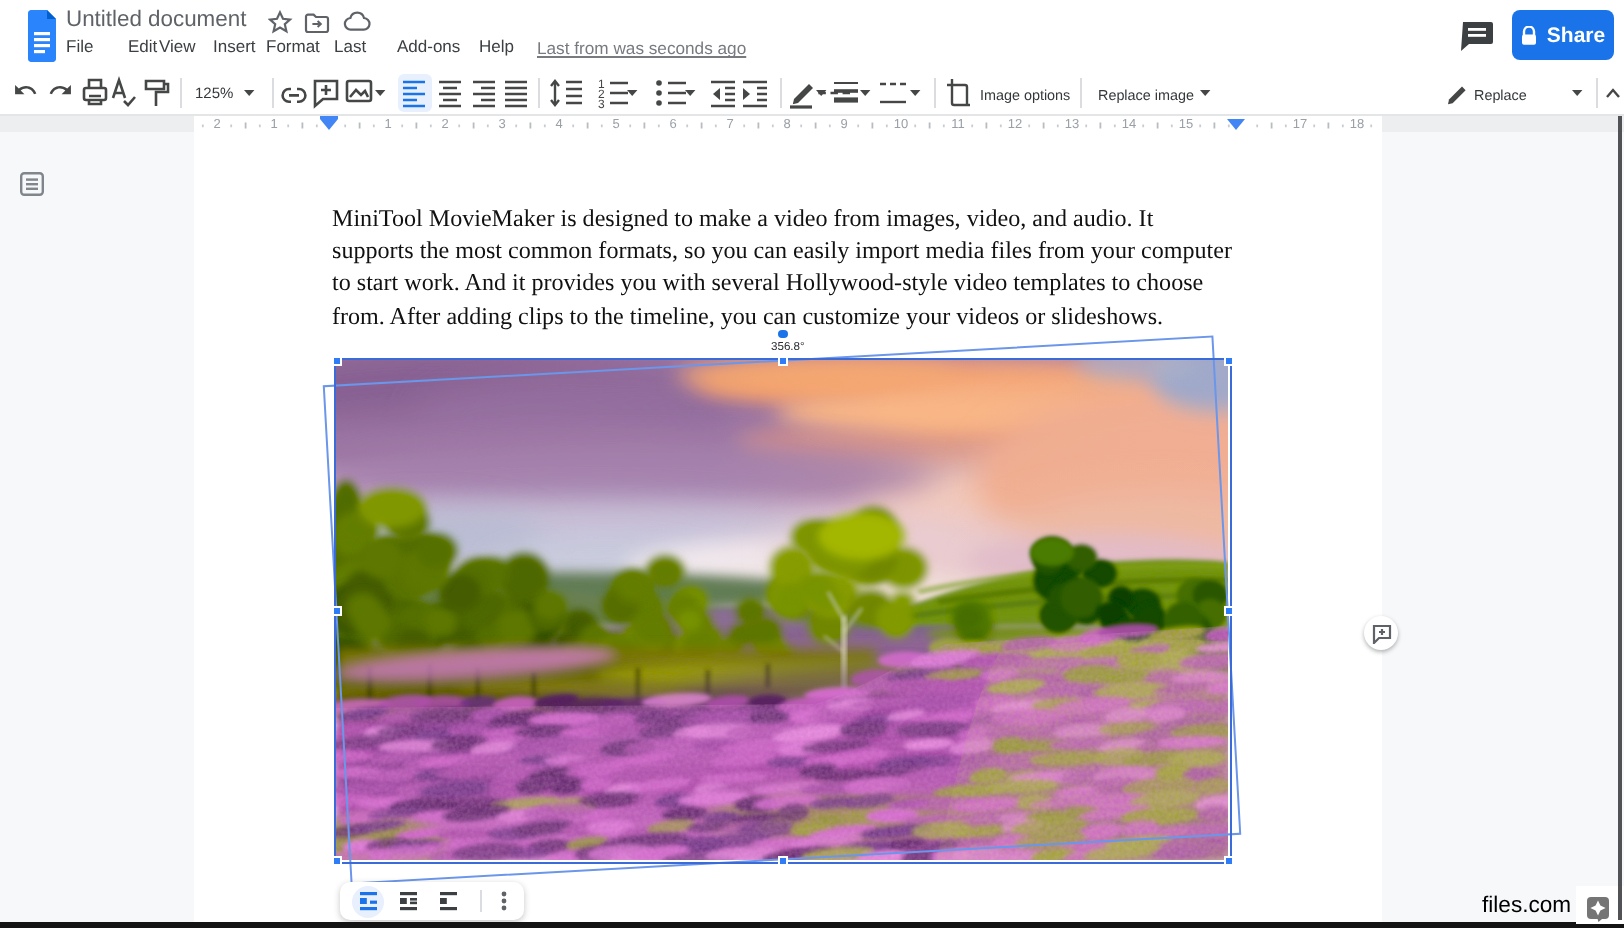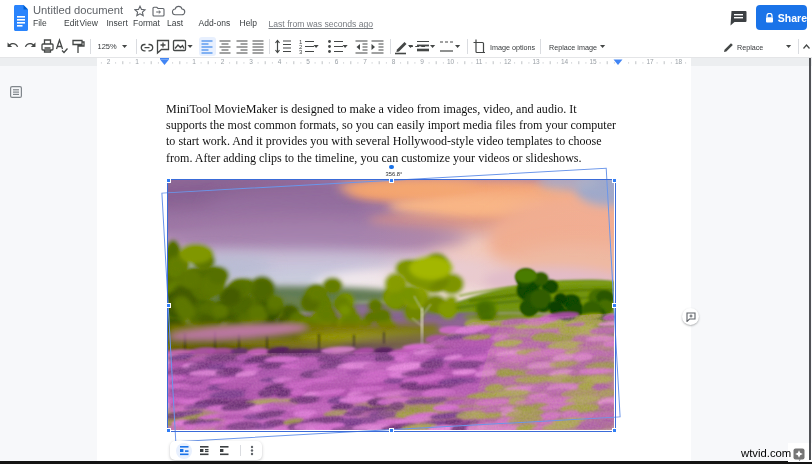--- a/index.html
+++ b/index.html
@@ -11,21 +11,21 @@
 
 #header { position:absolute; left:0; top:0; width:812px; height:36px; background:#fff; }
 #docsicon { position:absolute; left:13px; top:4px; }
 #title { position:absolute; left:33px; top:4px; font-size:11.2px; color:#5f6368; }
 #menubar { position:absolute; left:0; top:17.8px; font-size:8.5px; color:#3c4043; }
 #menubar span { position:absolute; top:0; white-space:nowrap; }
 #lastedit { position:absolute; left:268.5px; top:19.3px; font-size:8.6px; color:#777b80;
   text-decoration:underline; }
 #sharebtn { position:absolute; left:756px; top:5px; width:51px; height:25px;
   background:#1a73e8; border-radius:4px; color:#fff; font-size:10.5px; font-weight:bold;
-  display:flex; align-items:center; justify-content:flex-end; }
+  display:flex; align-items:center; justify-content:center; }
 
 
 #toolbar { position:absolute; left:0; top:36px; width:812px; height:22px; background:#fff; border-bottom:0.8px solid #e4e5e7; }
 .tsep { position:absolute; top:3px; width:1px; height:15px; background:#dadce0; }
 .tlabel { position:absolute; top:6.5px; font-size:7.2px; color:#35383b; white-space:nowrap;text-align:center; }
 #alignleftbg { position:absolute; left:199px; top:1px; width:17px; height:19px;
   background:#e8f0fe; border-radius:3px; }
 
 
 #ruler { position:absolute; left:0; top:58px; width:812px; height:8px; background:#eceef0; }
@@ -943,21 +943,21 @@
     <div id="addcmt">
         <svg width="10" height="10" viewBox="0 0 10 10">
           <path d="M1 1 h8 v6 h-5.5 l-2.5 2.5 Z" fill="none" stroke="#5f6368" stroke-width="1.1"></path>
           <path d="M5 2.5 v3 M3.5 4 h3" stroke="#5f6368" stroke-width="1.1"></path>
         </svg>
       </div>
   </div>
 
   <div id="bottombar"></div>
   <div id="wmbox"></div>
-  <div id="wmtext">wtvid.com</div>
+  <div id="wmtext">files.com</div>
   <div id="scrollline"></div>
   <svg id="wmicon" width="12" height="13" viewBox="0 0 12 13">
     <rect x="0.5" y="0.5" width="11" height="11" rx="2" fill="#757575"></rect>
     <path d="M8 11.5 l-1.8 1.5 -0.4-1.5 z" fill="#757575"></path>
     <path d="M6 2.2 L7.2 4.8 L9.8 6 L7.2 7.2 L6 9.8 L4.8 7.2 L2.2 6 L4.8 4.8 Z" fill="#fff"></path>
   </svg>
 
 </div>
 
 </body></html>

